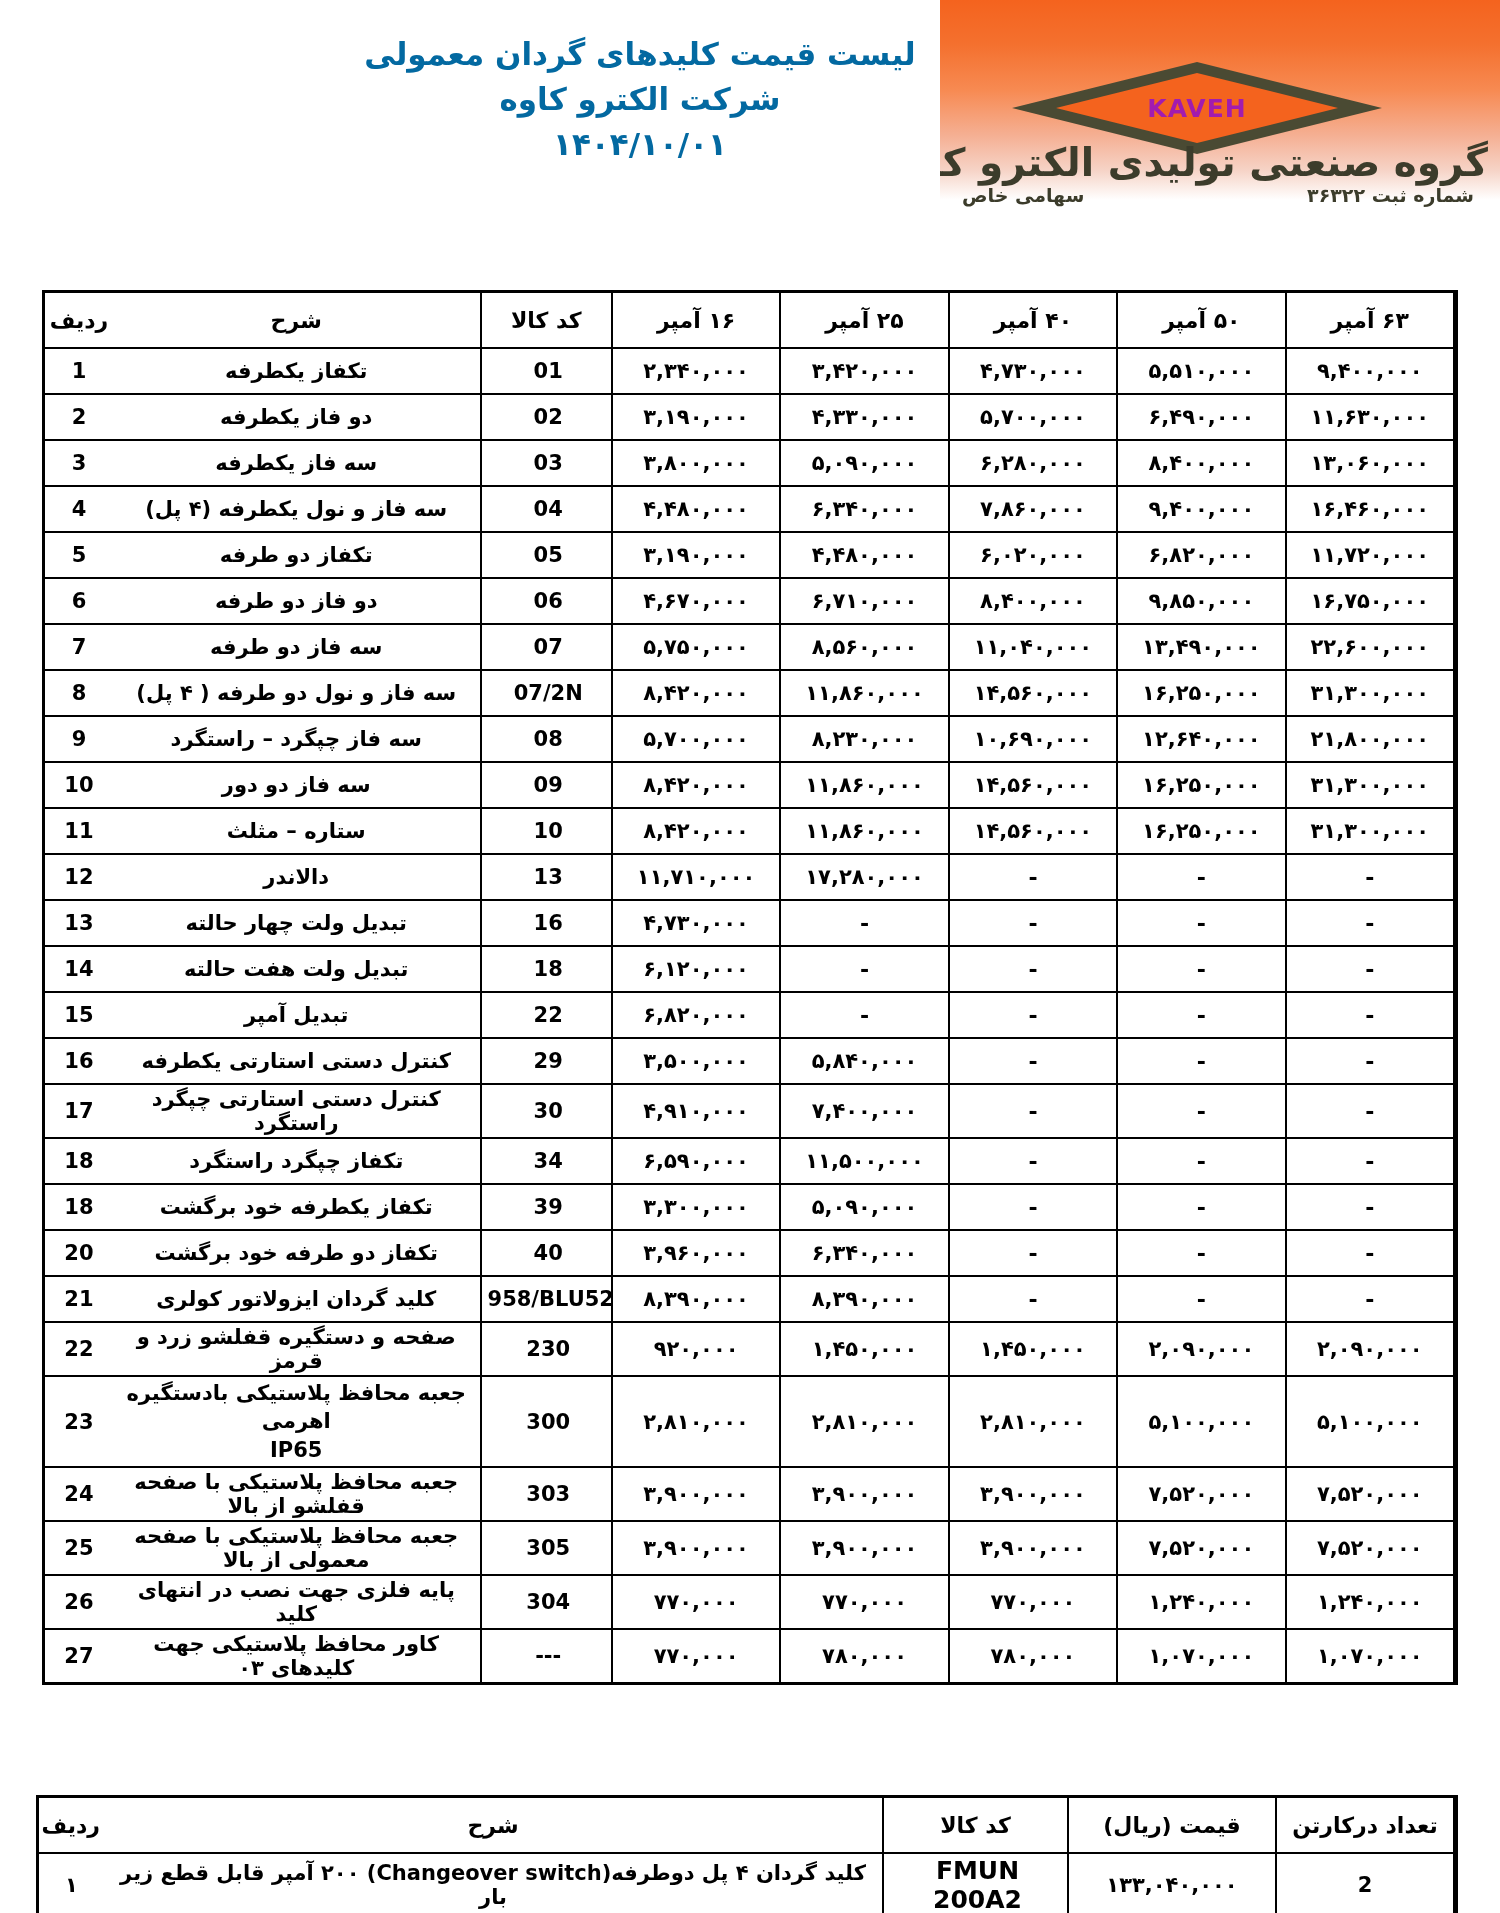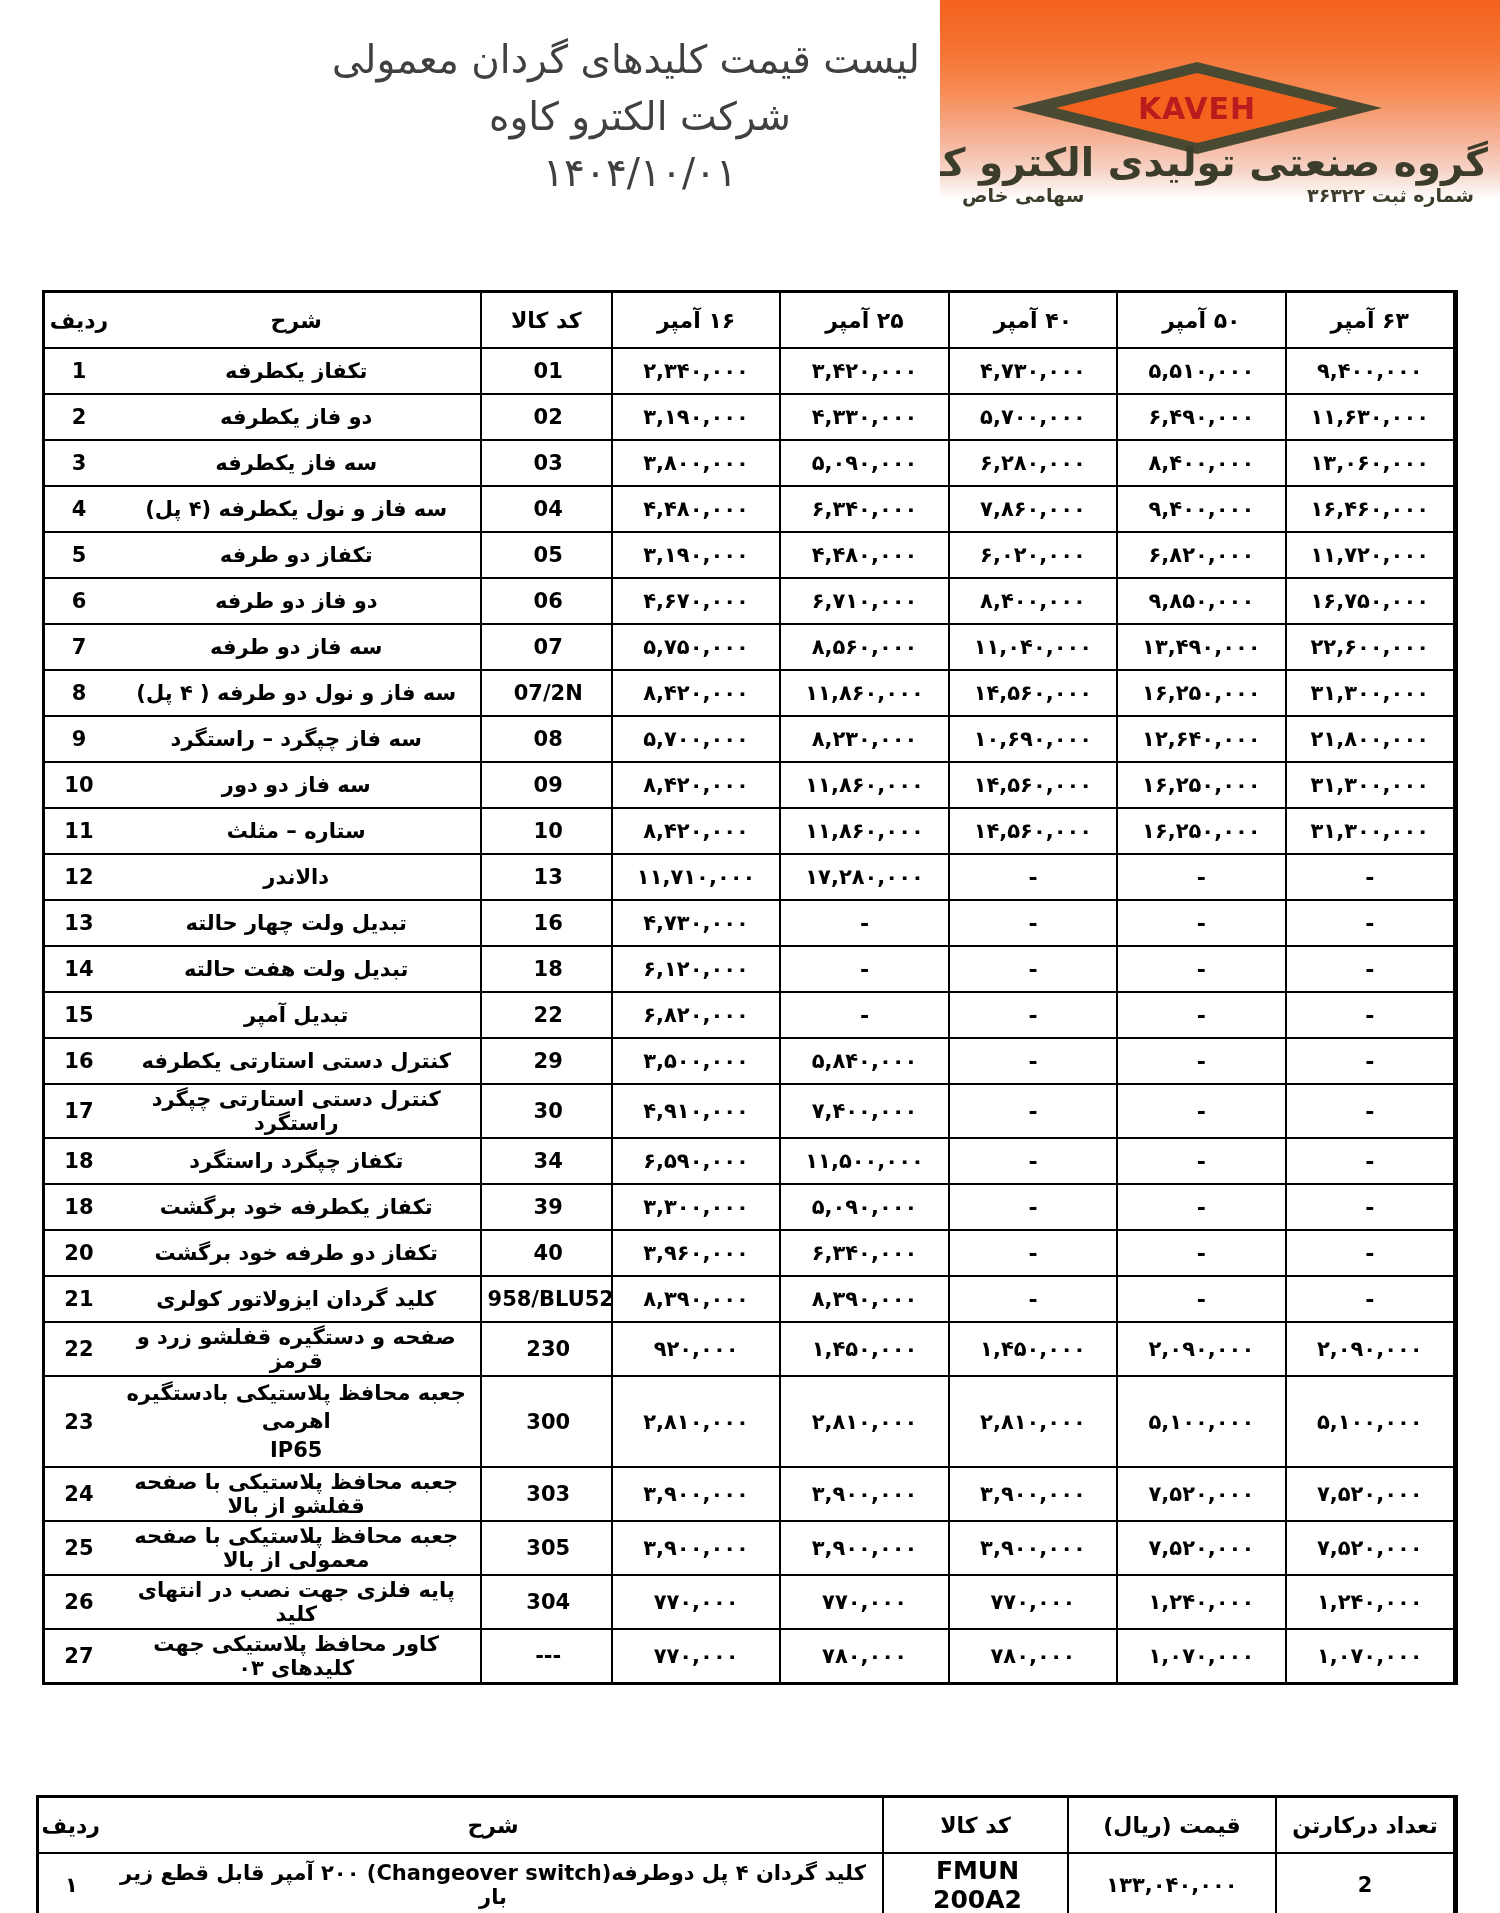--- a/index.html
+++ b/index.html
@@ -65,23 +65,23 @@
     top: 0;
     left: 0;
     right: 0;
     bottom: 0;
     display: flex;
     align-items: center;
     justify-content: center;
     direction: ltr;
     font-family: "DejaVu Sans", "Liberation Sans", sans-serif;
     font-weight: bold;
-    font-size: 30px;
+    font-size: 25px;
     letter-spacing: 1px;
-    color: #b91c1c;
+    color: #a21caf;
   }
   .logo-company {
     position: absolute;
     top: 140px;
     right: 12px;
     width: 540px;
     text-align: center;
     font-size: 39px;
     font-weight: bold;
     color: #3c3c2b;
@@ -105,24 +105,24 @@
   }
 
   .title-block {
     position: absolute;
     top: 32px;
     right: 580px;
     width: 560px;
     text-align: center;
   }
   .title-line {
-    font-size: 39px;
-    font-weight: normal;
+    font-size: 31px;
+    font-weight: bold;
     line-height: 1.45;
-    color: #404040;
+    color: #0369a1;
     white-space: nowrap;
   }
 
   
   .table-wrap {
     position: absolute;
     right: 42px;
     width: 1416px;
   }
   #main-table-wrap { top: 290px; }

